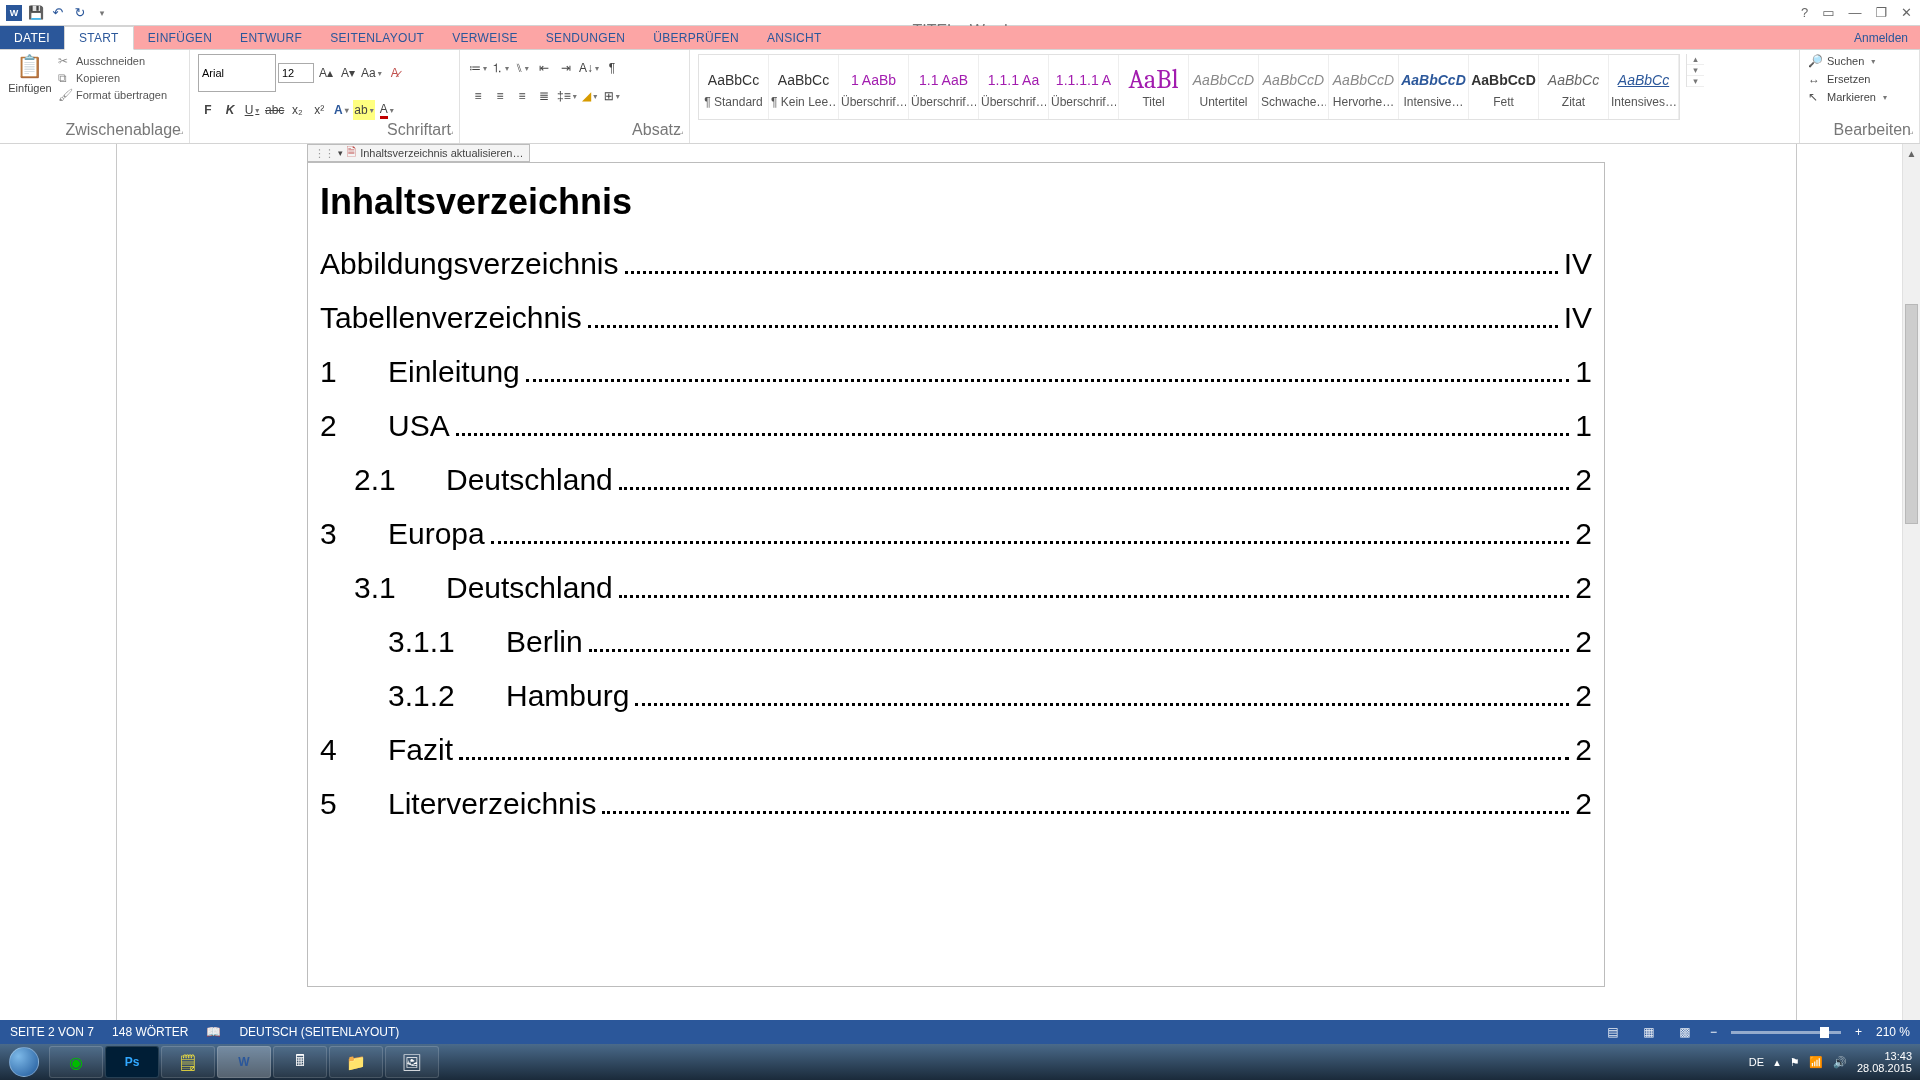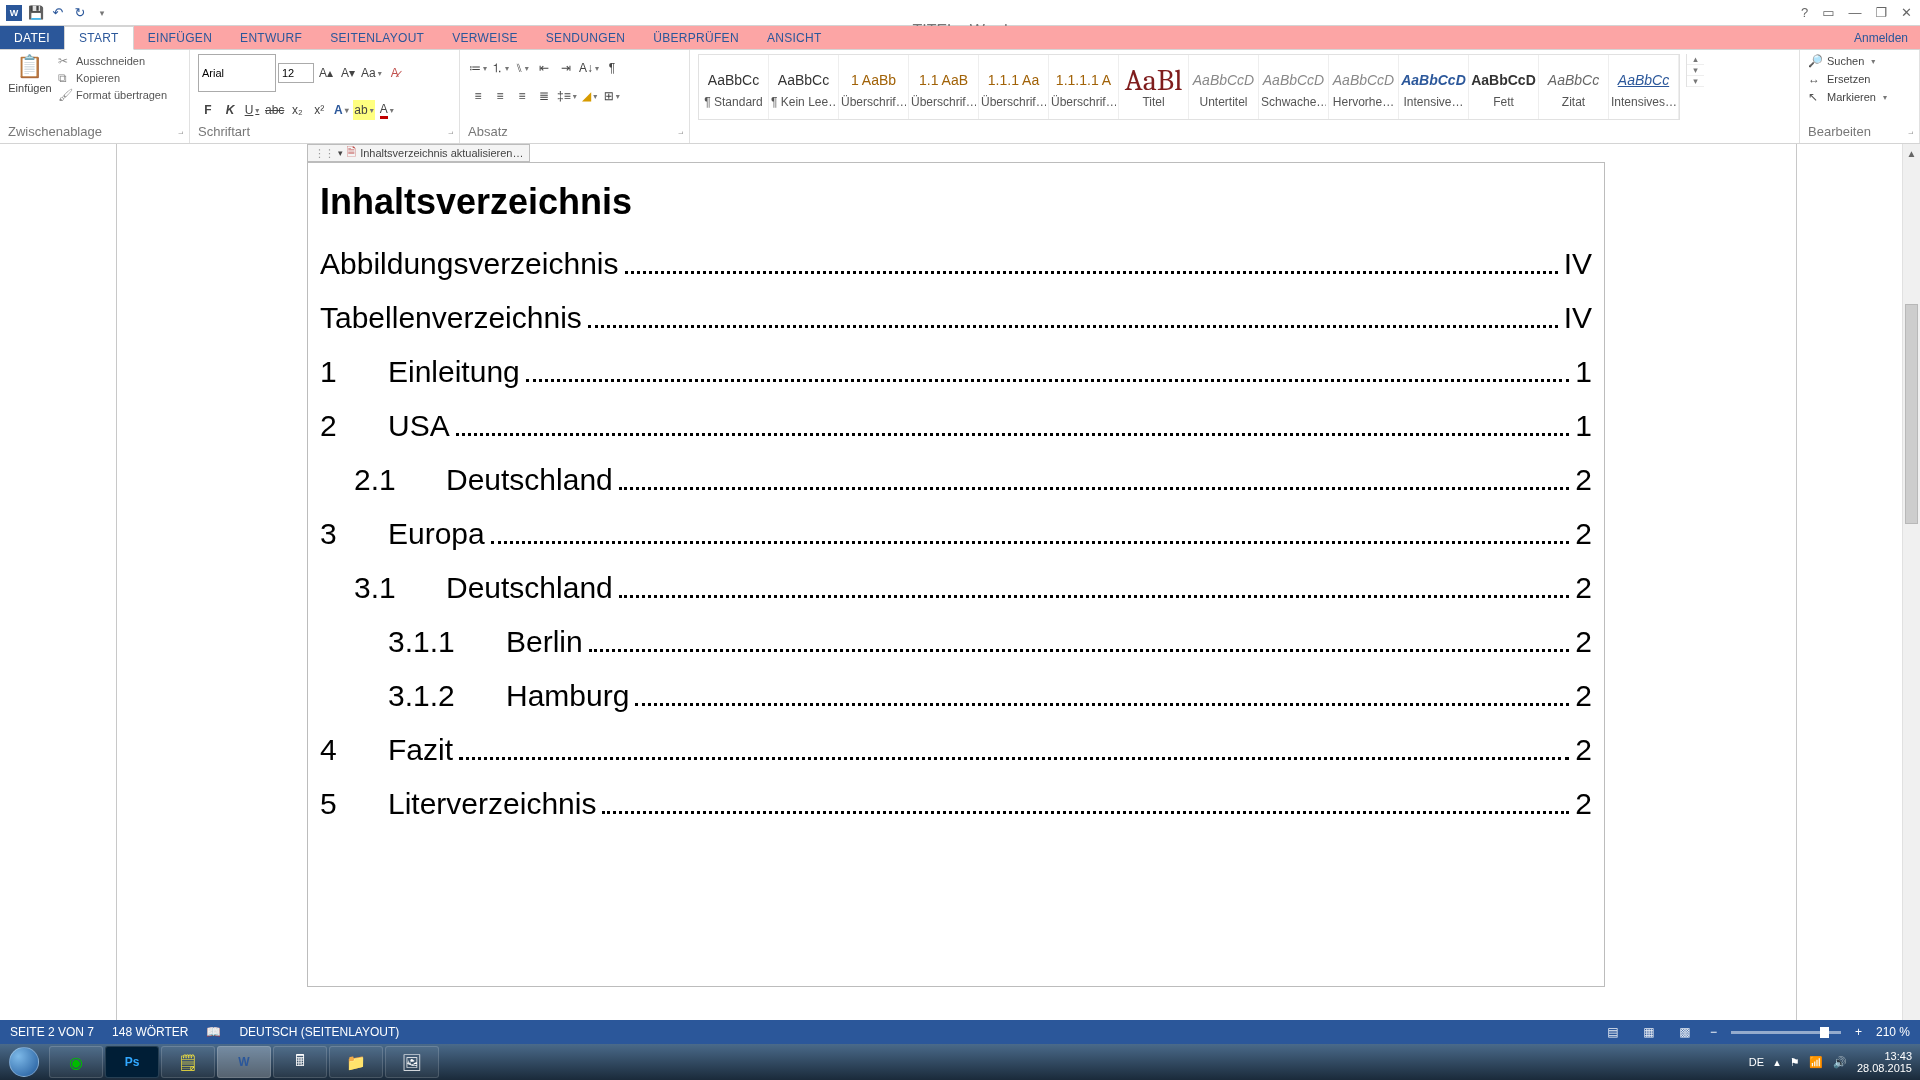--- a/index.html
+++ b/index.html
@@ -16,42 +16,42 @@
 
 .tabs { height: 24px; background: #fca5a5; display: flex; align-items: stretch; border-bottom: 1px solid #d4d4d4; font-size: 12px; position: relative; }
 .tab { padding: 0 14px; display: flex; align-items: center; color: #2b579a; cursor: default; text-transform: uppercase; letter-spacing: .3px; }
 .tab.file { background: #2b579a; color: #fff; }
 .tab.active { border: 1px solid #d4d4d4; border-bottom: 1px solid #fff; background: #fff; margin-bottom: -1px; }
 .signin { margin-left: auto; padding: 0 12px; display: flex; align-items: center; color: #2b579a; font-size: 12px; }
 
 
 .ribbon { height: 94px; background: #fff; border-bottom: 1px solid #d4d4d4; display: flex; font-size: 11px; color: #444; }
 .group { border-right: 1px solid #e1e1e1; padding: 4px 8px 2px 8px; display: flex; flex-direction: column; justify-content: space-between; position: relative; }
-.group-label { text-align: left; color: #777; font-size: 13px; padding-bottom: 2px; margin-top: auto; position: relative; }
+.group-label { text-align: right; color: #777; font-size: 16px; padding-bottom: 2px; margin-top: auto; position: relative; }
 .group-label::after { content: "⌐"; position: absolute; right: -2px; bottom: 2px; font-size: 9px; color: #999; transform: rotate(180deg); }
 .group-body { display: flex; gap: 6px; align-items: flex-start; flex: 1; }
 
 .clip-paste { display: flex; flex-direction: column; align-items: center; gap: 2px; width: 44px; }
 .clip-paste .icon { font-size: 22px; color: #d79b00; }
 .clip-list { display: flex; flex-direction: column; gap: 3px; font-size: 11px; color: #555; }
 .clip-list div { display: flex; align-items: center; gap: 4px; }
 .clip-list .ic { width: 14px; font-size: 12px; color: #888; }
 
 .font-box { display: flex; align-items: center; gap: 2px; }
 .font-select { width: 78px; height: 20px; border: 1px solid #ababab; font-size: 11px; padding: 18px 3px; background: #fff; }
 .size-select { width: 36px; height: 20px; border: 1px solid #ababab; font-size: 11px; padding: 1px 3px; background: #fff; }
 .btnrow { display: flex; gap: 2px; margin-top: 4px; }
 .rbtn { min-width: 20px; height: 20px; border: 1px solid transparent; display: flex; align-items: center; justify-content: center; font-size: 12px; color: #444; cursor: default; }
 .rbtn.dd::after { content: "▾"; font-size: 8px; margin-left: 2px; color: #777; }
 
 .styles-gallery { display: flex; gap: 0; border: 1px solid #e1e1e1; height: 66px; }
 .style-item { width: 70px; border-right: 1px solid #eee; display: flex; flex-direction: column; align-items: center; justify-content: center; padding: 2px; cursor: default; }
 .style-item .preview { font-size: 14px; color: #333; height: 30px; display: flex; align-items: center; }
-.style-item .preview.heading { color: #a16207; }
-.style-item .preview.big { font-family: "Cambria", serif; font-size: 30px; color: #7f1d1d; }
+.style-item .preview.heading { color: #a21caf; }
+.style-item .preview.big { font-family: "Cambria", serif; font-size: 26px; color: #a21caf; }
 .style-item .preview.sub { color: #888; font-style: italic; }
 .style-item .preview.emph { color: #888; font-style: italic; }
 .style-item .preview.intense { color: #2b579a; font-style: italic; font-weight: bold; }
 .style-item .preview.bold { font-weight: bold; }
 .style-item .preview.quote { font-style: italic; color: #666; }
 .style-item .preview.iquote { font-style: italic; color: #2b579a; text-decoration: underline; }
 .style-item .sname { font-size: 12px; color: #555; text-align: center; white-space: nowrap; overflow: hidden; width: 100%; }
 .styles-more { width: 18px; border-left: 1px solid #e1e1e1; display: flex; flex-direction: column; }
 .styles-more div { flex: 1; display: flex; align-items: center; justify-content: center; font-size: 9px; color: #777; border-bottom: 1px solid #eee; }
 

